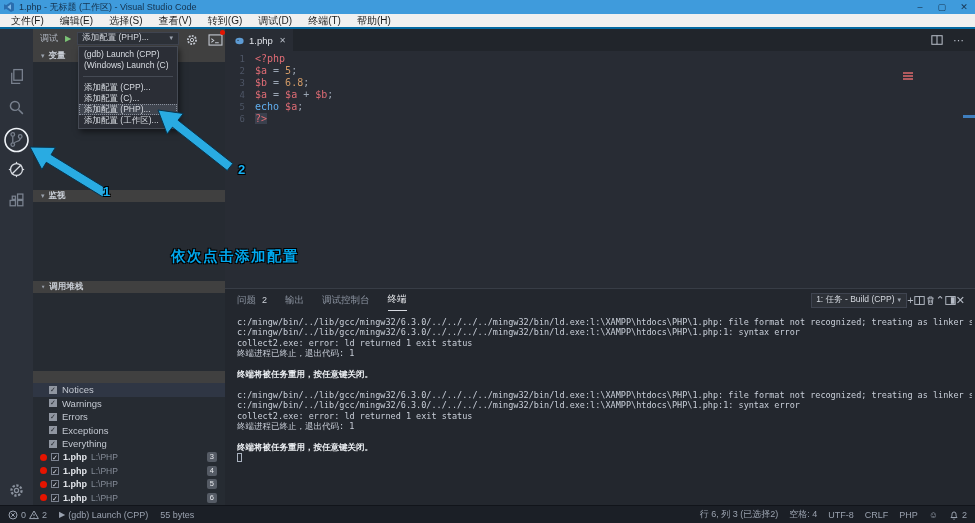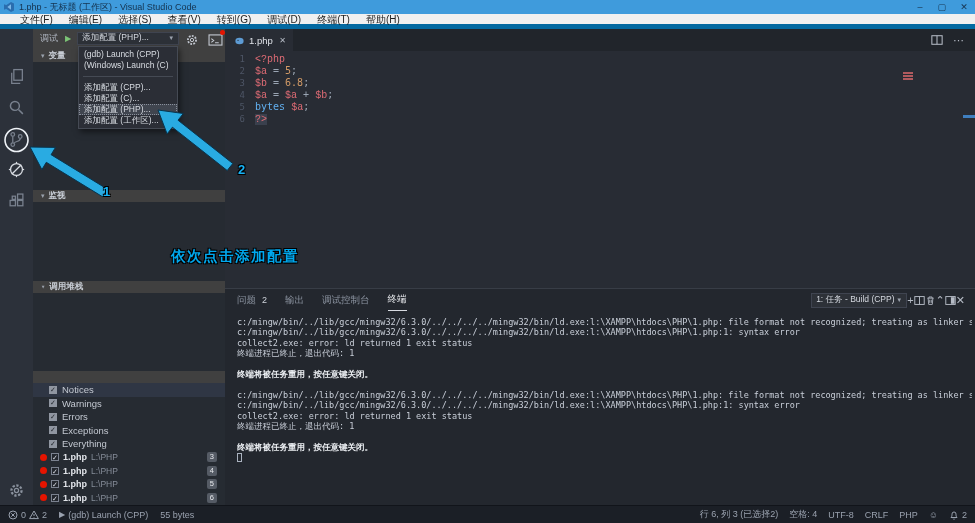--- a/index.html
+++ b/index.html
@@ -7,21 +7,21 @@
   body { position:relative; background:#282c34; font-family:"Liberation Sans",sans-serif; -webkit-font-smoothing:antialiased; }
 
   
   #titlebar { position:absolute; left:0; top:0; width:975px; height:14px; background:#3f9bdc; display:flex; align-items:center; }
   #titlebar .logo { width:10px; height:10px; margin:0 5px 0 4px; }
   #titlebar .title { font-size:9px; color:#14324e; white-space:nowrap; }
   #titlebar .win-controls { margin-left:auto; display:flex; align-items:center; }
   #titlebar .win-controls span { width:22px; text-align:center; font-size:9px; color:#173450; cursor:default; }
 
   
-  #menubar { position:absolute; left:0; top:14px; width:975px; height:15px; background:#f0f0f0; border-bottom:5px solid #0369a1; display:flex; align-items:center; padding-left:12px; }
+  #menubar { position:absolute; left:0; top:14px; width:975px; height:15px; background:#f0f0f0; border-bottom:2px solid #0369a1; display:flex; align-items:center; padding-left:3px; }
   #menubar .menu-item { font-size:10px; color:#1d1d1d; padding:0 8px; height:15px; line-height:15px; }
 
   
   #activitybar { position:absolute; left:0; top:29px; width:33px; height:476px; background:#2c313a; }
   .act-icon { position:absolute; left:8px; width:17px; height:17px; color:#79818e; }
   .act-icon svg { width:17px; height:17px; display:block; }
   .act-icon.active { color:#d8dce2; }
   #act-explorer { top:39px; } #act-search { top:70px; } #act-git { top:102px; }
   #act-debug { top:132px; } #act-ext { top:164px; }
   #act-gear { position:absolute; left:9px; bottom:7px; width:15px; height:15px; color:#8b929e; }
@@ -75,21 +75,21 @@
   #tab-1php .tab-close { font-size:8px; color:#b6bcc6; margin-left:4px; }
   #tabbar-actions { margin-left:auto; display:flex; align-items:center; gap:10px; padding-right:10px; color:#b6bcc6; }
   #tabbar-actions svg { width:12px; height:12px; display:block; }
   #tabbar-actions .more { font-size:11px; letter-spacing:1px; }
 
   #code-area { position:absolute; left:0; top:22px; width:750px; height:237px; }
   #code-lines { position:absolute; left:0; top:2px; }
   .code-line { display:flex; height:12px; line-height:12px; font-family:"DejaVu Sans Mono",monospace; font-size:10px; }
   .line-number { width:20px; text-align:right; color:#4d5565; font-size:9px; }
   .code-text { padding-left:10px; white-space:pre; }
-  .tok.red { color:#e06c75;font-family:Liberation Mono, monospace; } .tok.orange { color:#d19a66; }
+  .tok.red { color:#e06c75; } .tok.orange { color:#d19a66; }
   .tok.blue { color:#61afef; } .tok.op { color:#9aa5b3; }
   .tok.sel { background:#3a404d; }
   #minimap { position:absolute; left:676px; top:20px; width:14px; }
   #minimap .mm-mark { height:2px; margin:1px 2px; background:#b05a5e; }
   #overview-dash { position:absolute; left:738px; top:64px; width:12px; height:3px; background:#3f7fbf; }
 
   
   #panel { position:absolute; left:0; top:259px; width:750px; height:217px; background:#23272e; border-top:1px solid #383d46; }
   #panel-tabbar { position:absolute; left:0; top:0; width:750px; height:22px; display:flex; align-items:center; padding-left:12px; }
   .panel-tab { display:flex; align-items:center; gap:6px; margin-right:18px; height:22px; font-size:9.5px; color:#8d95a2; }
@@ -333,21 +333,21 @@
         <div class="code-line">
           <span class="line-number">3</span>
           <span class="code-text"><span class="tok red">$b</span><span class="tok op"> = </span><span class="tok orange">6.8</span><span class="tok op">;</span></span>
         </div>
         <div class="code-line">
           <span class="line-number">4</span>
           <span class="code-text"><span class="tok red">$a</span><span class="tok op"> = </span><span class="tok red">$a</span><span class="tok op"> + </span><span class="tok red">$b</span><span class="tok op">;</span></span>
         </div>
         <div class="code-line">
           <span class="line-number">5</span>
-          <span class="code-text"><span class="tok blue">bytes </span><span class="tok red">$a</span><span class="tok op">;</span></span>
+          <span class="code-text"><span class="tok blue">echo </span><span class="tok red">$a</span><span class="tok op">;</span></span>
         </div>
         <div class="code-line">
           <span class="line-number">6</span>
           <span class="code-text"><span class="tok red sel">?&gt;</span></span>
         </div>
       </div>
     <div id="minimap">
       <div class="mm-mark"></div>
       <div class="mm-mark"></div>
       <div class="mm-mark"></div>

